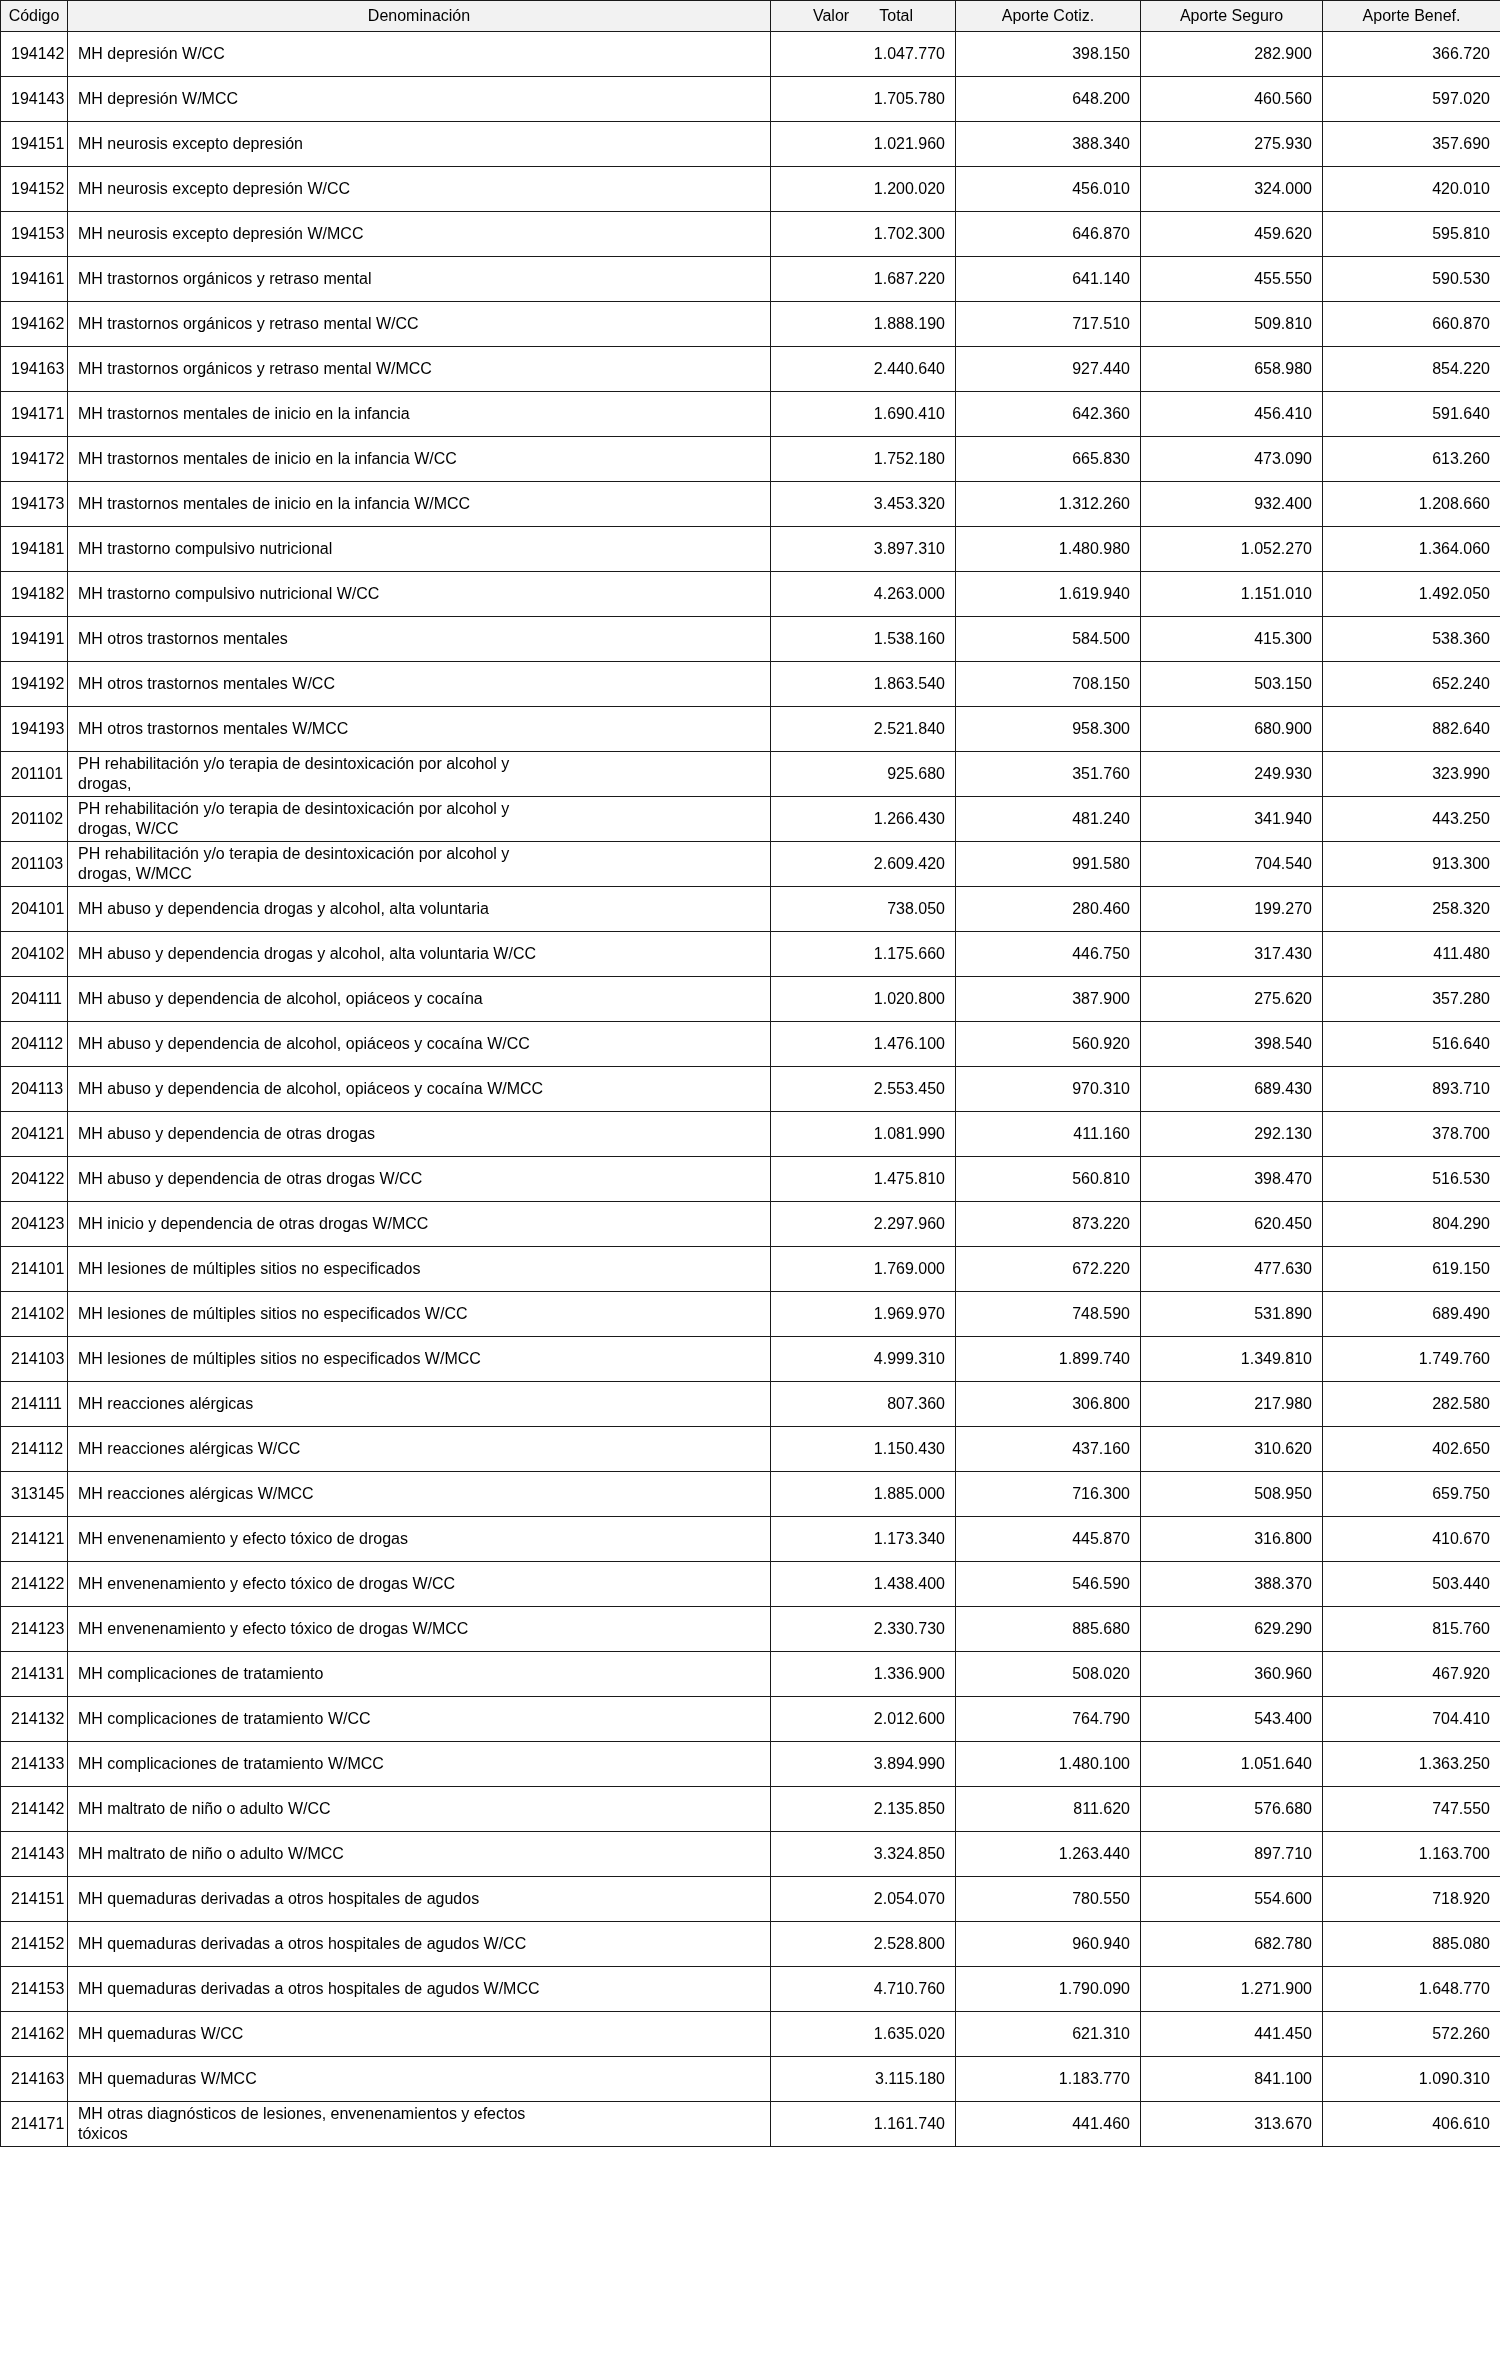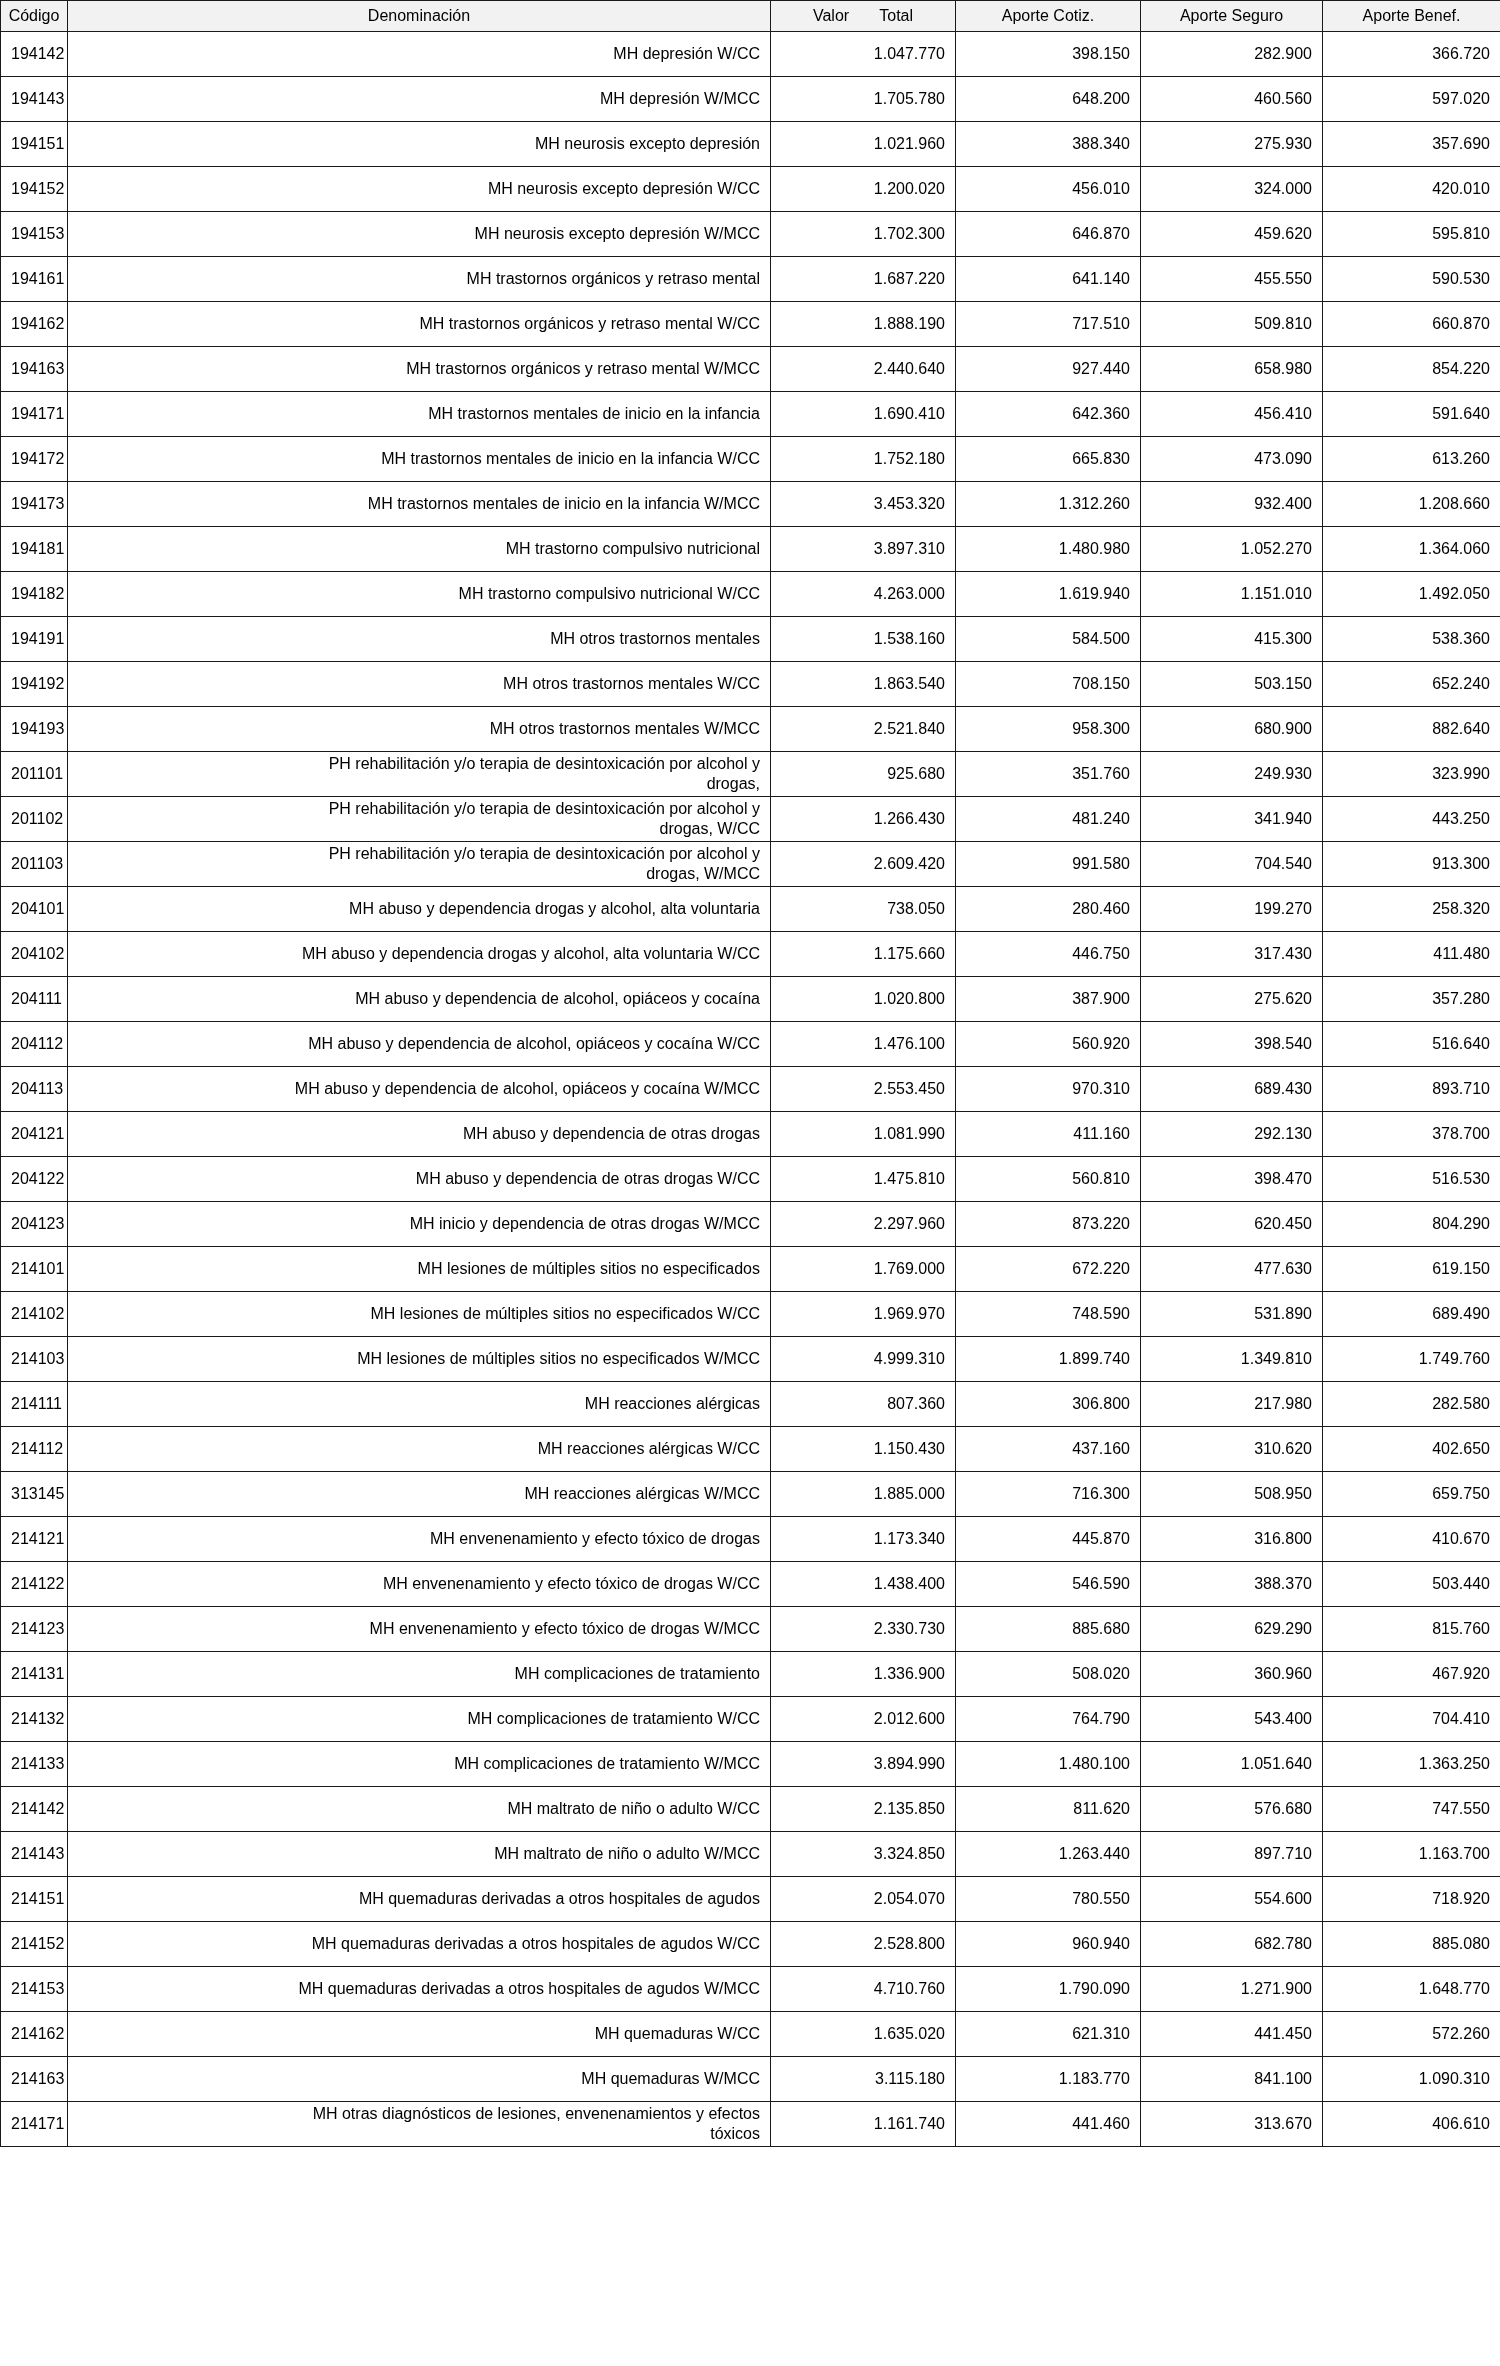--- a/index.html
+++ b/index.html
@@ -42,21 +42,21 @@
     line-height: 20px;
     vertical-align: middle;
     padding: 2px 10px;
     background: #ffffff;
   }
   td.code {
     text-align: center;
     padding-left: 8px;
   }
   td.den {
-    text-align: right;
+    text-align: left;
     padding-left: 9px;
     white-space: pre-line;
   }
   td.num {
     text-align: right;
     padding-right: 12px;
     font-variant-numeric: tabular-nums;
   }
 </style>
 </head>

